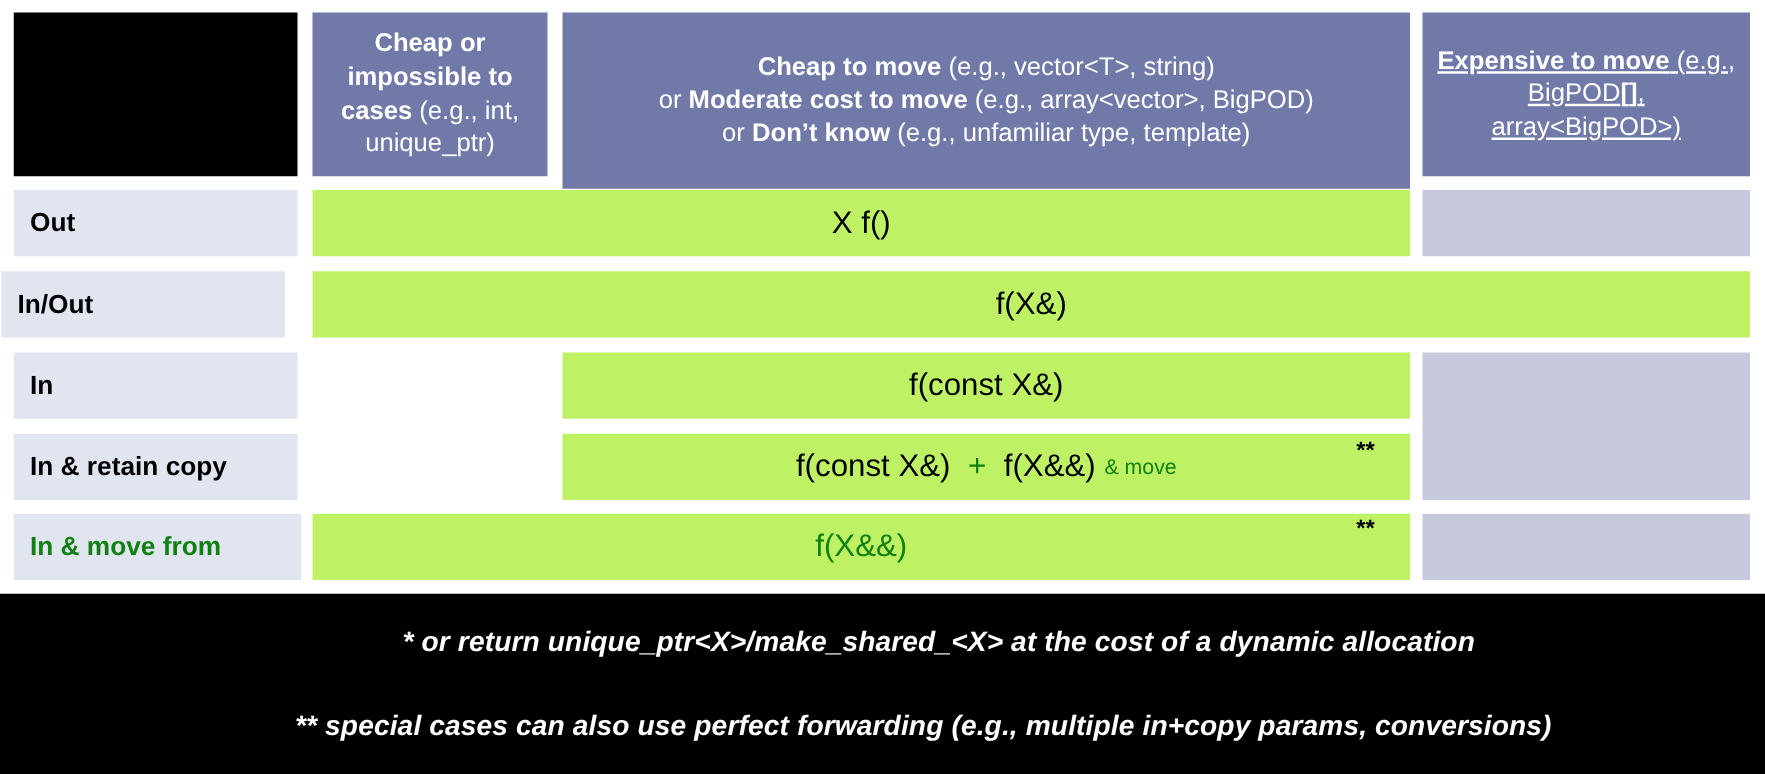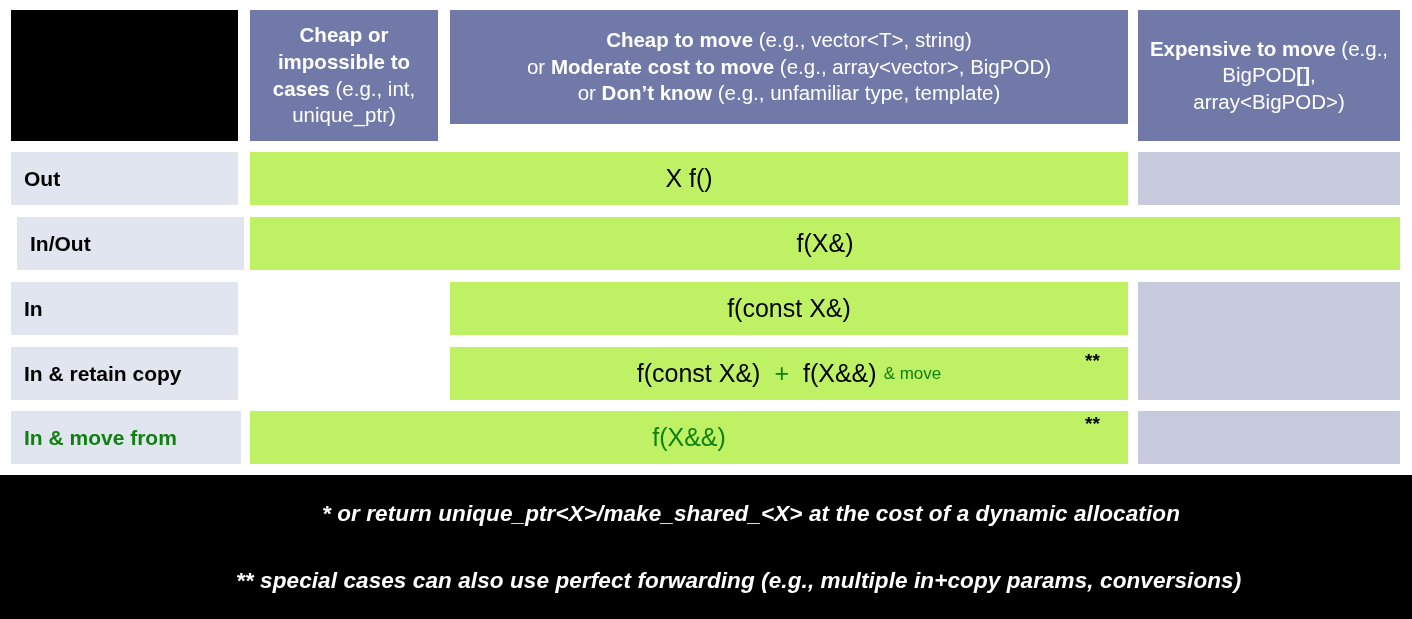--- a/index.html
+++ b/index.html
@@ -42,34 +42,34 @@
 <body>
 
 <div class="stage">
 
   <div class="cell blackbox" style="left:11px;top:10px;width:227px;height:131px;"></div>
 
   <div class="cell hdr" style="left:250px;top:10px;width:188px;height:131px;">
     <span><b>Cheap or impossible to cases</b><span class="lt"> (e.g., int, unique_ptr)</span></span>
   </div>
 
-  <div class="cell hdr" style="left:450px;top:10px;width:678px;height:114px;">
+  <div class="cell hdr" style="left:450px;top:10px;width:678px;height:141px;">
     <span>
       <b>Cheap to move</b><span class="lt"> (e.g., vector&lt;T&gt;, string)</span><br>
       <span class="lt">or </span><b>Moderate cost to move</b><span class="lt"> (e.g., array&lt;vector&gt;, BigPOD)</span><br>
       <span class="lt">or </span><b>Don’t know</b><span class="lt"> (e.g., unfamiliar type, template)</span>
     </span>
   </div>
 
-  <div class="cell hdr" style="left:1138px;top:10px;width:262px;height:131px;">
+  <div class="cell hdr" style="left:1138px;top:10px;width:262px;height:131px;text-decoration:underline;">
     <span><b>Expensive to move</b><span class="lt"> (e.g., BigPOD</span><b>[]</b><span class="lt">, array&lt;BigPOD&gt;)</span></span>
   </div>
 
   <div class="cell rowlab" style="left:11px;top:152px;width:227px;height:53px;">Out</div>
-  <div class="cell rowlab" style="left:17px;top:217px;width:227px;height:53px;">In/Out</div>
+  <div class="cell rowlab" style="left:1px;top:217px;width:227px;height:53px;">In/Out</div>
   <div class="cell rowlab" style="left:11px;top:282px;width:227px;height:53px;">In</div>
   <div class="cell rowlab" style="left:11px;top:347px;width:227px;height:53px;text-align:center;">In &amp; retain copy</div>
   <div class="cell rowlab green" style="left:11px;top:411px;width:230px;height:53px;">In &amp; move from</div>
 
   <div class="cell data" style="left:250px;top:152px;width:878px;height:53px;">X f()</div>
   <div class="cell empty" style="left:1138px;top:152px;width:262px;height:53px;"></div>
 
   <div class="cell data" style="left:250px;top:217px;width:1150px;height:53px;">f(X&amp;)</div>
 
 

